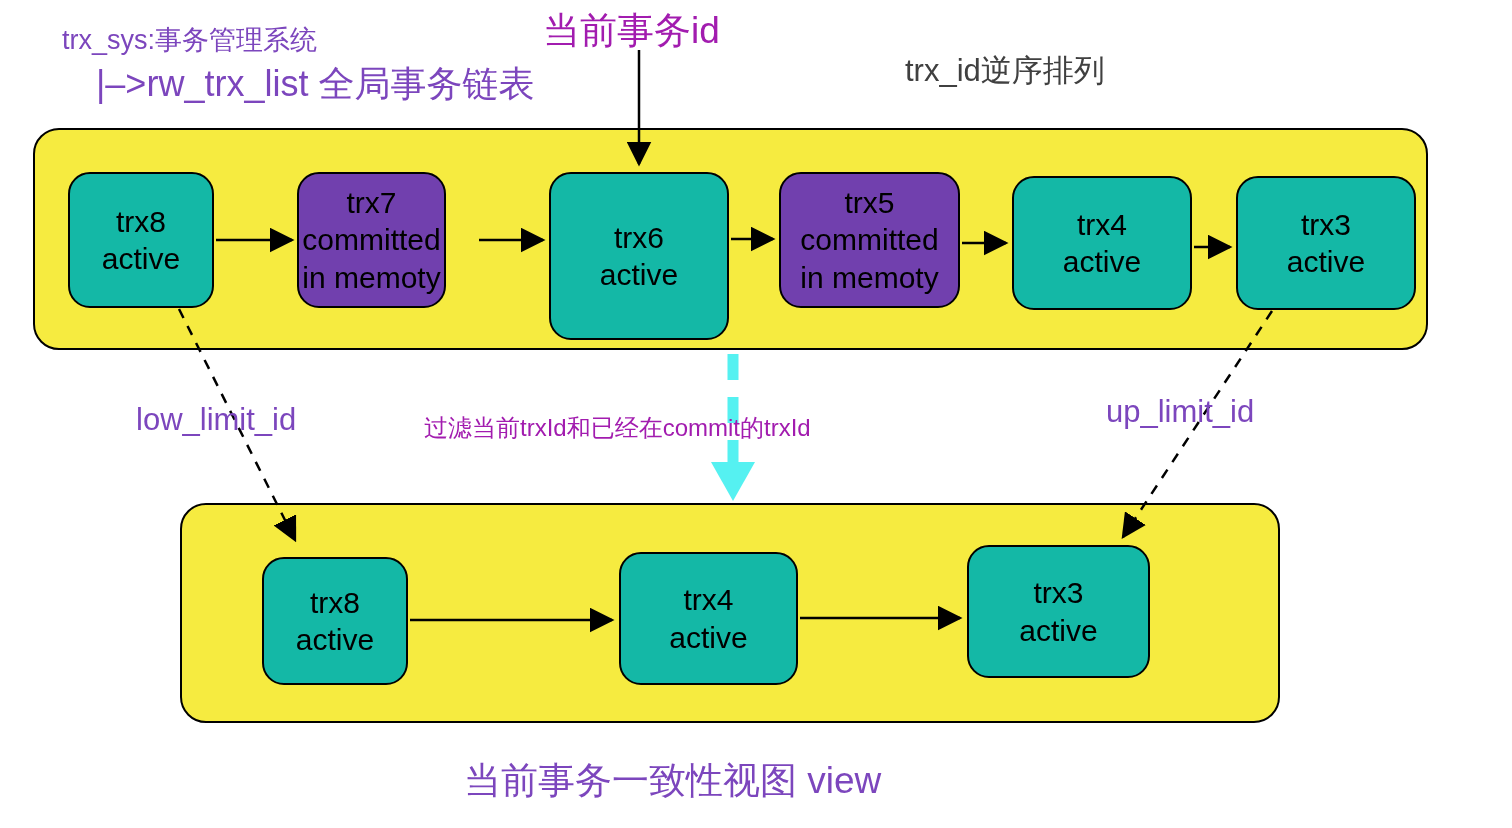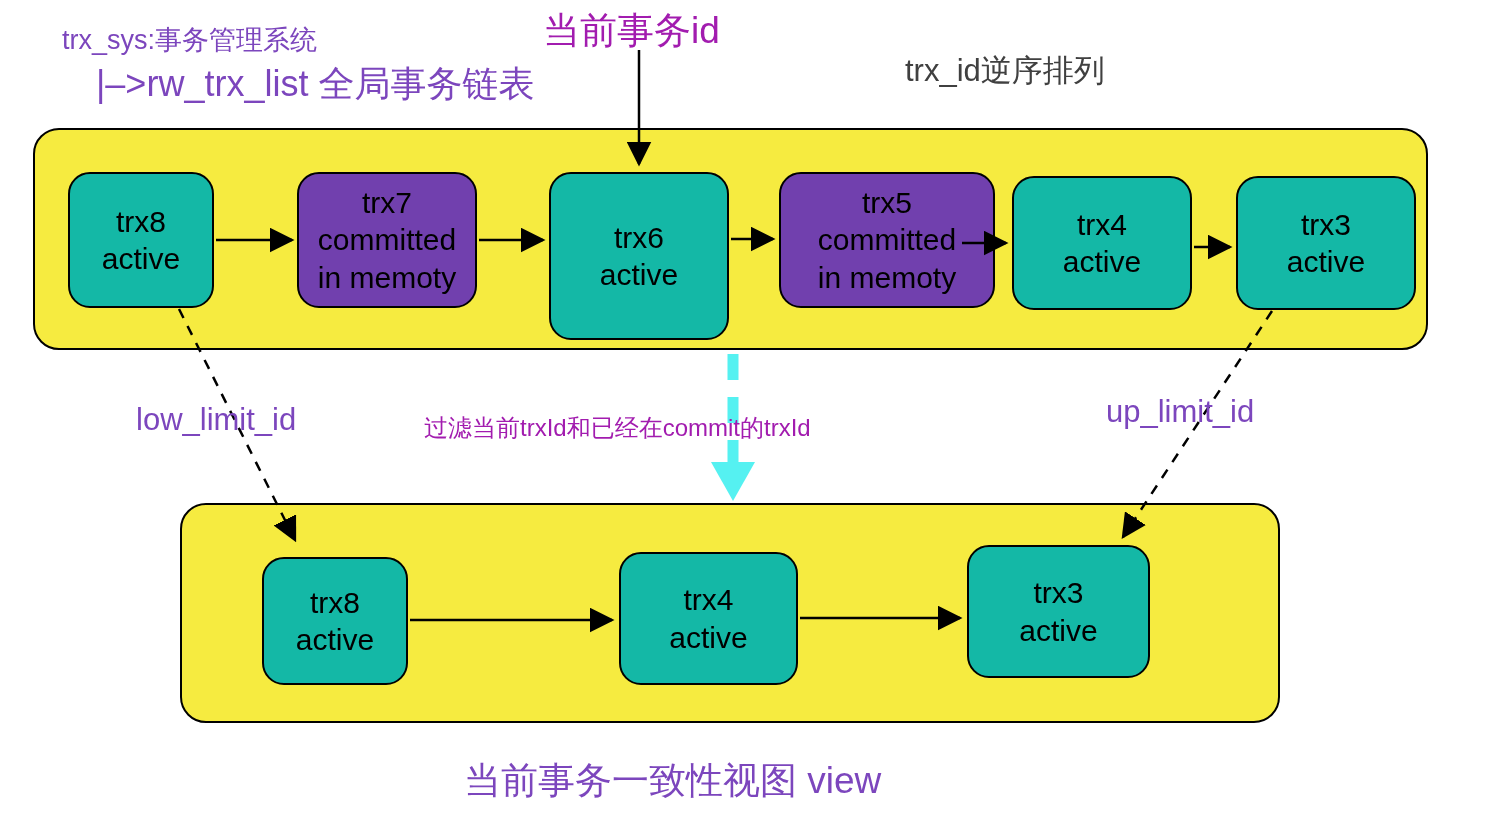--- a/index.html
+++ b/index.html
@@ -37,30 +37,30 @@
 
 <div id="canvas">
 
   <div class="container-box" style="left:33px;top:128px;width:1395px;height:222px;"></div>
   <div class="container-box" style="left:180px;top:503px;width:1100px;height:220px;"></div>
 
   <div class="node green" style="left:68px;top:172px;width:146px;height:136px;">
     <span>trx8</span>
     <span>active</span>
   </div>
-  <div class="node purple" style="left:297px;top:172px;width:180px;height:136px;">
+  <div class="node purple" style="left:297px;top:172px;width:149px;height:136px;">
     <span>trx7</span>
     <span>committed</span>
     <span>in memoty</span>
   </div>
   <div class="node green" style="left:549px;top:172px;width:180px;height:168px;">
     <span>trx6</span>
     <span>active</span>
   </div>
-  <div class="node purple" style="left:779px;top:172px;width:216px;height:136px;">
+  <div class="node purple" style="left:779px;top:172px;width:181px;height:136px;">
     <span>trx5</span>
     <span>committed</span>
     <span>in memoty</span>
   </div>
   <div class="node green" style="left:1012px;top:176px;width:180px;height:134px;">
     <span>trx4</span>
     <span>active</span>
   </div>
   <div class="node green" style="left:1236px;top:176px;width:180px;height:134px;">
     <span>trx3</span>

